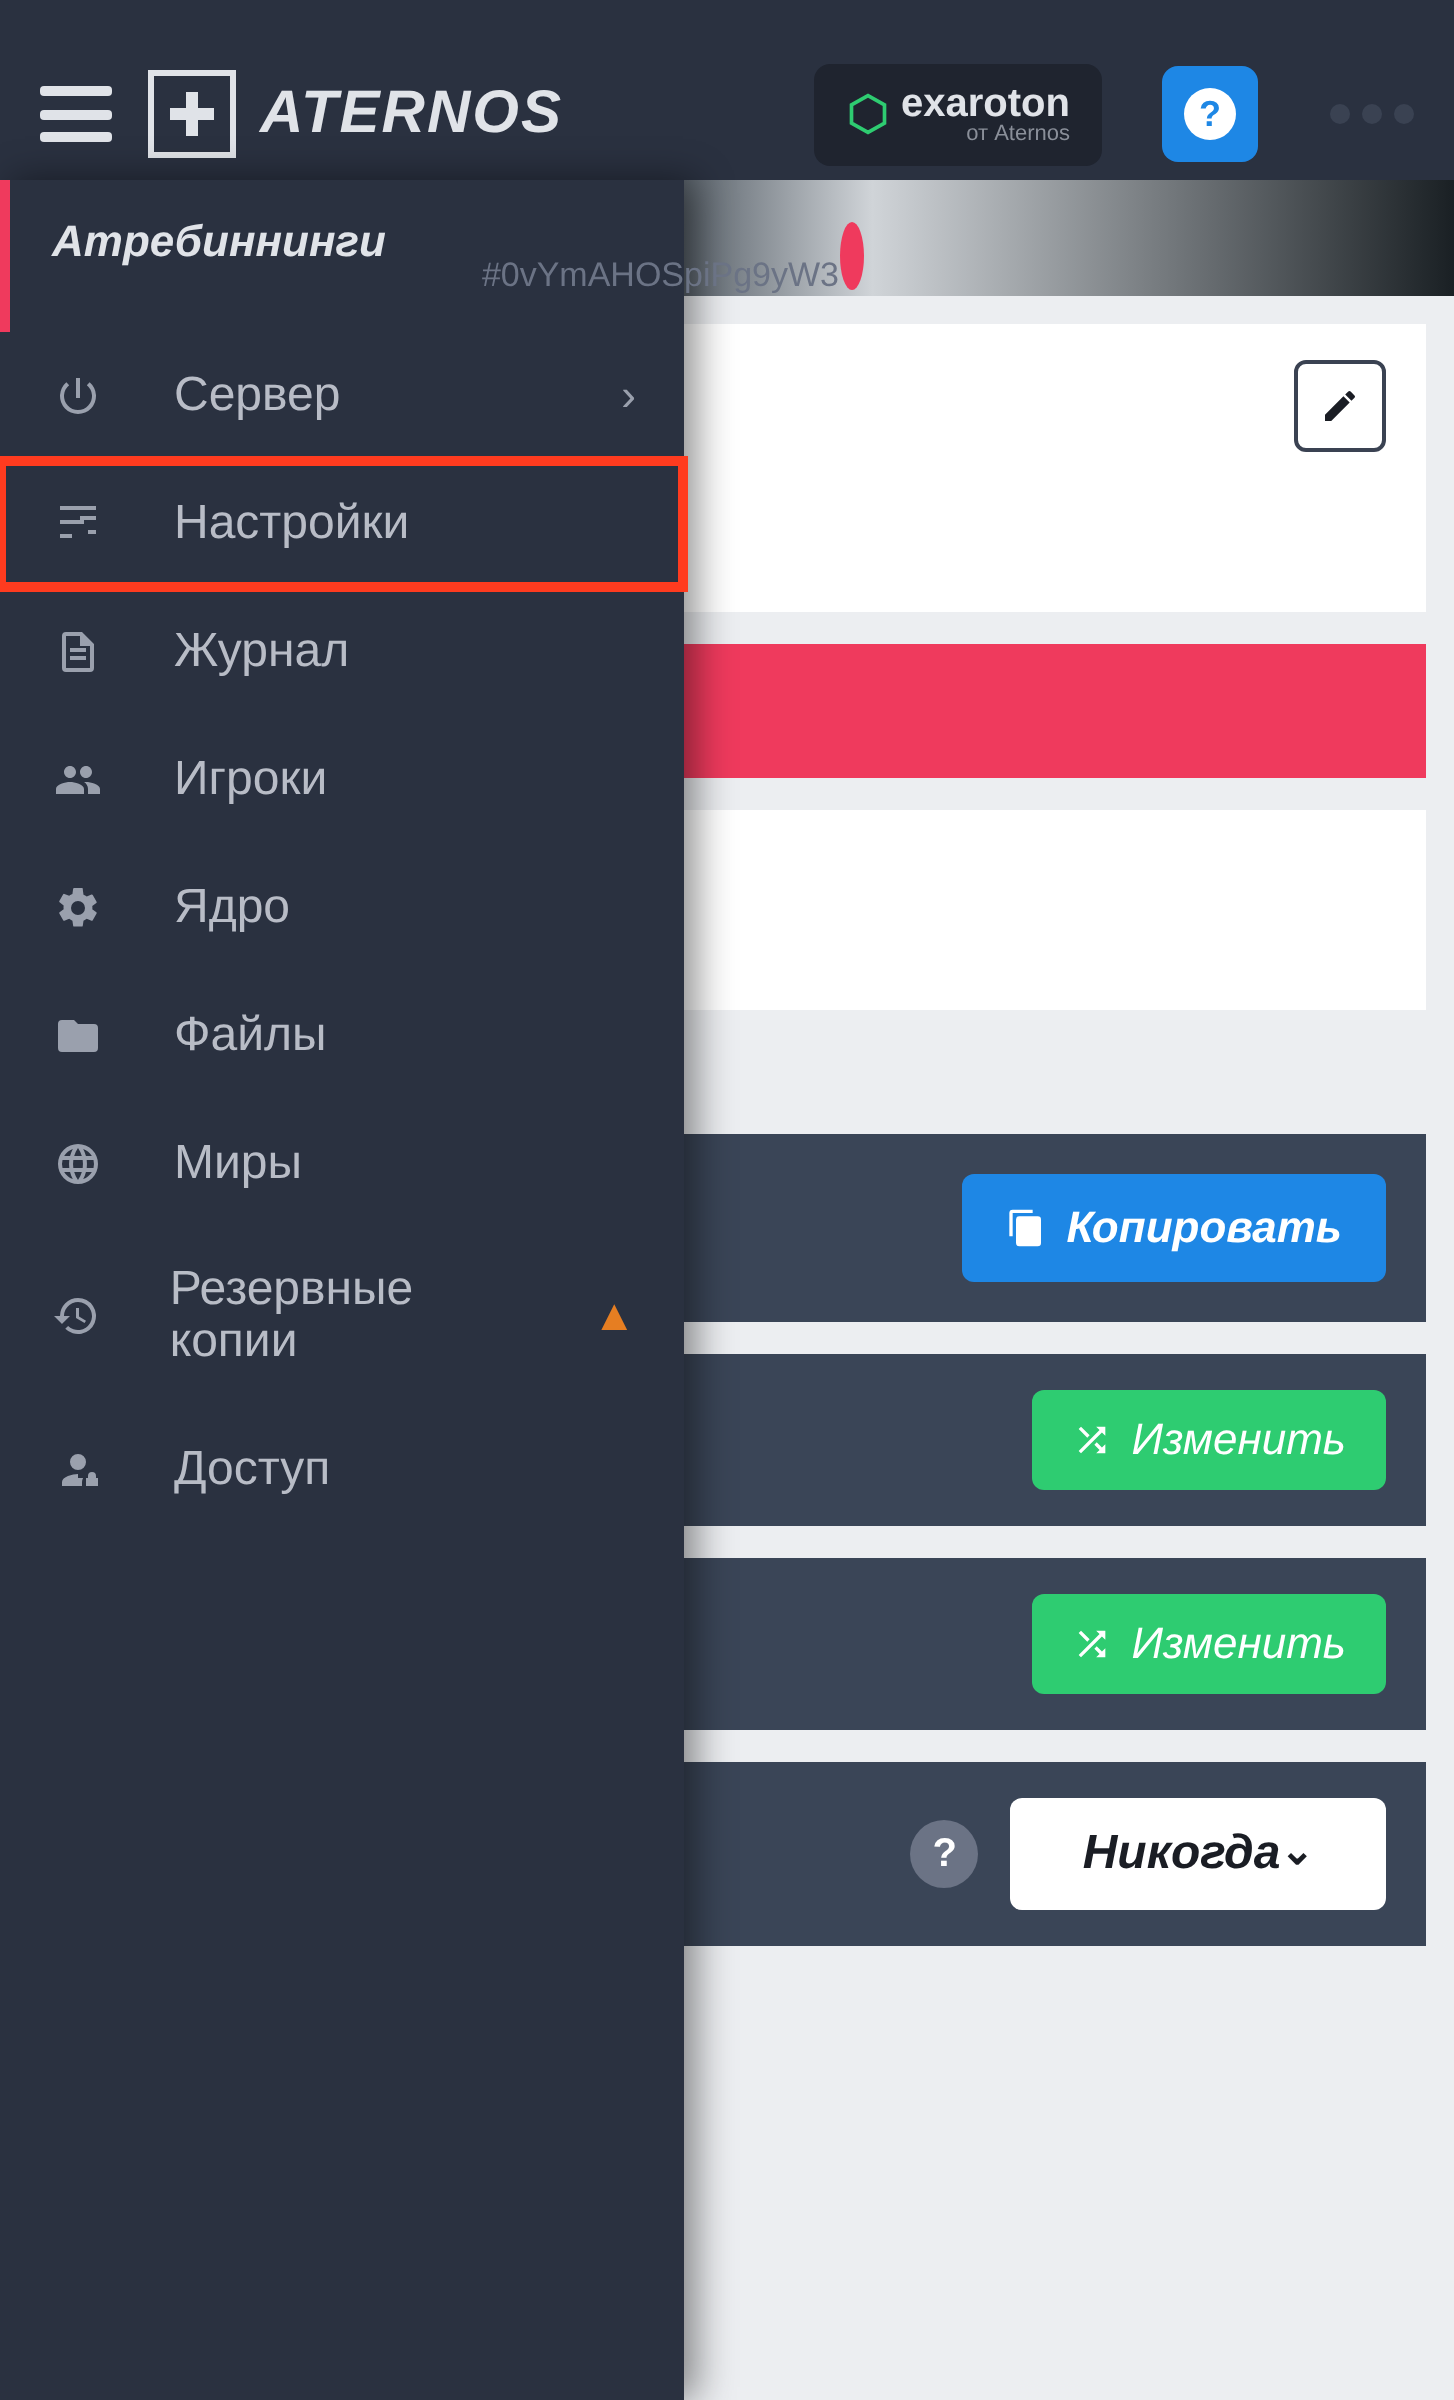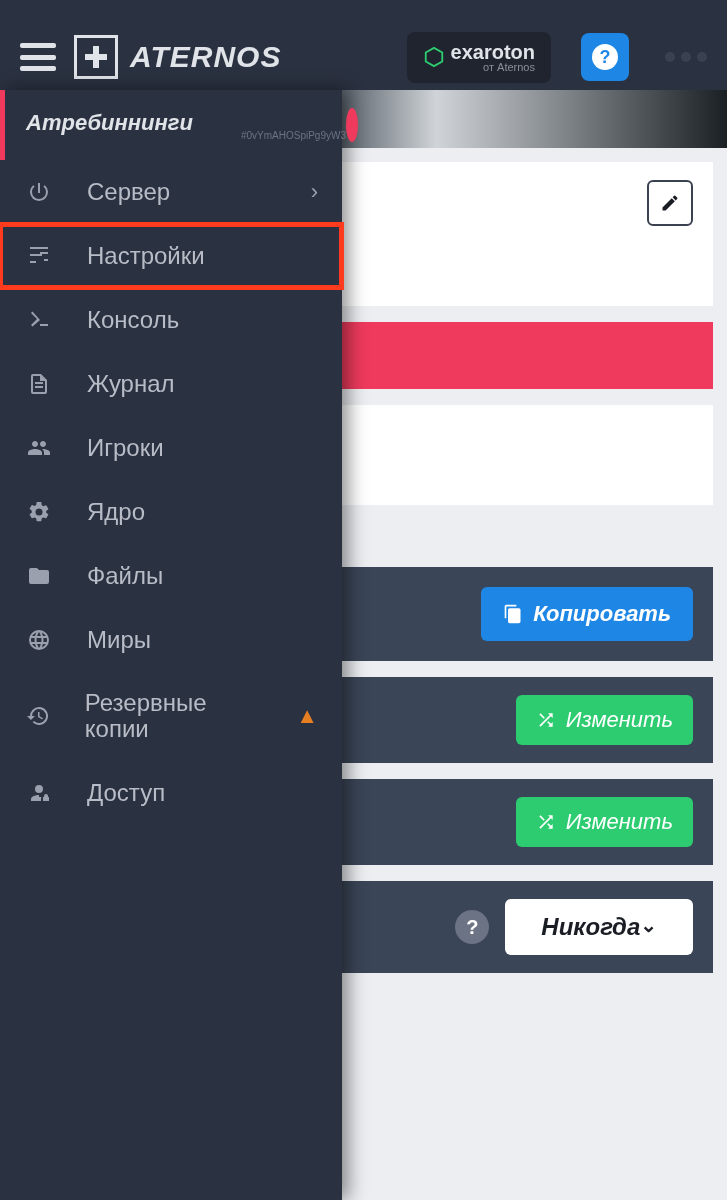--- a/index.html
+++ b/index.html
@@ -48,21 +48,21 @@
 .select { background:#fff; border-radius:6px; padding:14px 36px; display:flex; align-items:flex-start; }
 .select-label { font-weight:900; font-size:24px; color:#1a1d24; font-style:italic; }
 .chev { font-size:20px; font-weight:900; color:#1a1d24; }
 
 
 .sidebar { position:absolute; top:90px; left:0; width:342px; bottom:0; background:#2a3140; box-shadow:6px 0 18px rgba(0,0,0,0.45); z-index:10; }
 .server-head { padding:18px 20px 18px 26px; display:flex; align-items:center; justify-content:space-between; position:relative; }
 .server-head::before { content:''; position:absolute; left:0; top:0; bottom:0; width:5px; background:#ef3a5d; }
 .server-name-grp { display:flex; flex-direction:row;gap:48px; }
 .server-name { color:#e0e3e8; font-weight:900; font-size:22px; font-style:italic; }
-.server-id { color:#6b7385; font-size:10px;margin-top:20px; }
+.server-id { color:#6b7385; font-size:17px;margin-top:20px; }
 .stop-ring { width:34px; height:34px; border:6px solid #ef3a5d; border-radius:50%; position:relative; }
 .stop-ring::after { content:''; position:absolute; inset:4px; background:#ef3a5d; border-radius:2px; display:none; }
 .nav { display:flex; flex-direction:column; }
 .nav-item { display:flex; align-items:center; gap:33px; padding:18px 24px; color:#b8bcc6; font-size:24px; cursor:pointer; position:relative; }
 .nav-item .icon { width:30px; display:flex; justify-content:center; color:#9aa0ad; }
 .nav-item .chev-r { margin-left:auto; color:#9aa0ad; font-size:22px; }
 .nav-item .warn { margin-left:auto; color:#e67e22; font-size:22px; }
 .nav-item.highlighted { outline:5px solid #ff3b1f; outline-offset:-3px; }
 
 svg { display:block; }
@@ -176,28 +176,20 @@
 
     <div class="nav-item highlighted">
       <span class="icon">
           <svg width="24" height="24" viewBox="0 0 24 24">
             <path d="M3 17h6v2H3v-2zm0-7h12v2H3v-2zm0-7h18v2H3V3zm14 14v-2h4v2h-4zm-4-7v-2h8v2h-8z" fill="#9aa0ad"></path>
           </svg>
         </span>
       <span>Настройки</span>
     </div>
 
-    <div class="nav-item">
-      <span class="icon">
-          <svg width="24" height="24" viewBox="0 0 24 24">
-            <path d="M4 5l6 6-6 6 1.5 1.5L13 12 5.5 3.5 4 5zm9 13h8v-2h-8v2z" fill="#9aa0ad"></path>
-          </svg>
-        </span>
-      <span>Консоль</span>
-    </div>
 
     <div class="nav-item">
       <span class="icon">
           <svg width="24" height="24" viewBox="0 0 24 24">
             <path d="M14 2H6a2 2 0 0 0-2 2v16a2 2 0 0 0 2 2h12a2 2 0 0 0 2-2V8l-6-6zM6 20V4h7v5h5v11H6zm2-6h8v2H8v-2zm0-4h8v2H8v-2z" fill="#9aa0ad"></path>
           </svg>
         </span>
       <span>Журнал</span>
     </div>
 

